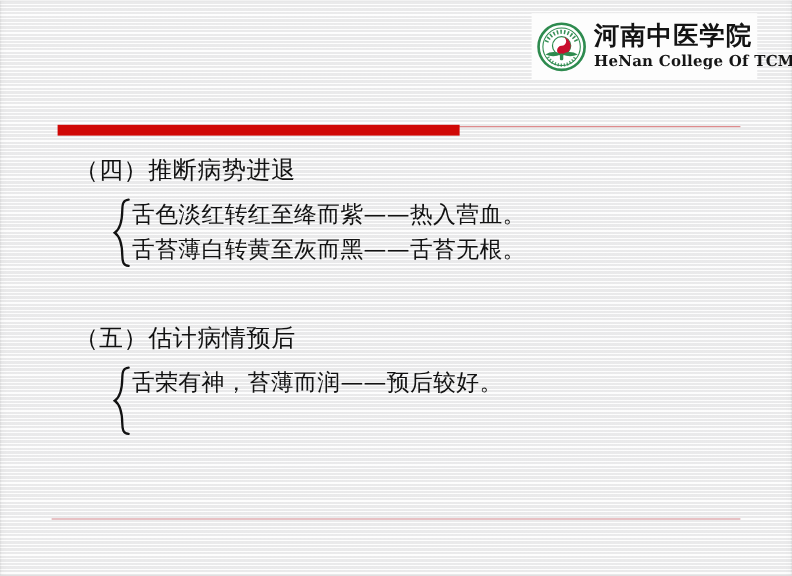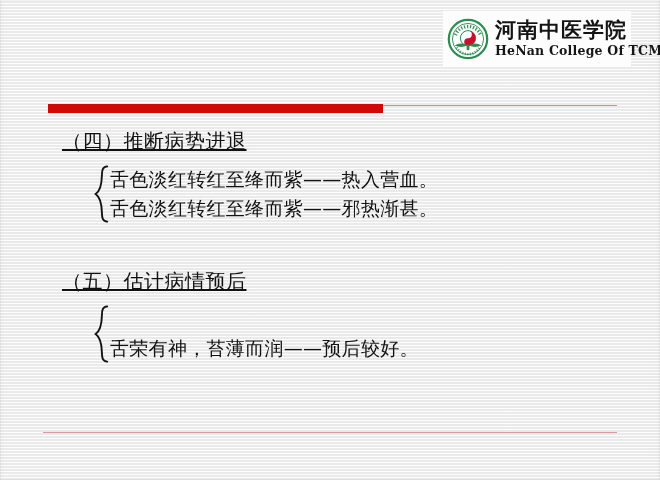--- a/index.html
+++ b/index.html
@@ -115,26 +115,25 @@
     position: absolute;
     left: 62px;
   }
   .section-heading {
     font-family: "DejaVu Sans", "Liberation Sans", sans-serif;
     font-size: 20px;
     font-weight: 400;
     color: #111;
     letter-spacing: 0.5px;
     white-space: nowrap;
-    text-decoration: underline;
   }
 
   .brace-group {
     display: flex;
-    align-items: flex-end;
+    align-items: flex-start;
     margin-top: 10px;
     margin-left: 32px;
   }
   .brace {
     position: relative;
     width: 15px;
     flex: 0 0 15px;
     margin-right: 1px;
   }
   .brace svg { display: block; }
@@ -207,21 +206,21 @@
       <div class="section-heading">（四）推断病势进退</div>
 
       <div class="brace-group">
         <div class="brace">
           <svg width="15" height="58" viewBox="0 0 15 58" aria-hidden="true">
             <path d="M13.2 1.4 C8.4 1.8 8.0 5.2 7.9 10.2 C7.8 17.0 7.2 25.2 1.6 29 C7.2 32.8 7.8 41.0 7.9 47.8 C8.0 52.8 8.4 56.2 13.2 56.6" fill="none" stroke="#121212" stroke-width="1.9" stroke-linecap="round"></path>
           </svg>
         </div>
         <div class="brace-lines">
           <div class="brace-line">舌色淡红转红至绛而紫——热入营血。</div>
-          <div class="brace-line">舌色淡红转红至绛而紫——邪热渐甚。</div>
+          <div class="brace-line">舌苔薄白转黄至灰而黑——舌苔无根。</div>
         </div>
       </div>
     </div>
 
     <div class="section" style="top:268px;">
       <div class="section-heading">（五）估计病情预后</div>
 
       <div class="brace-group">
         <div class="brace">
           <svg width="15" height="58" viewBox="0 0 15 58" aria-hidden="true">

